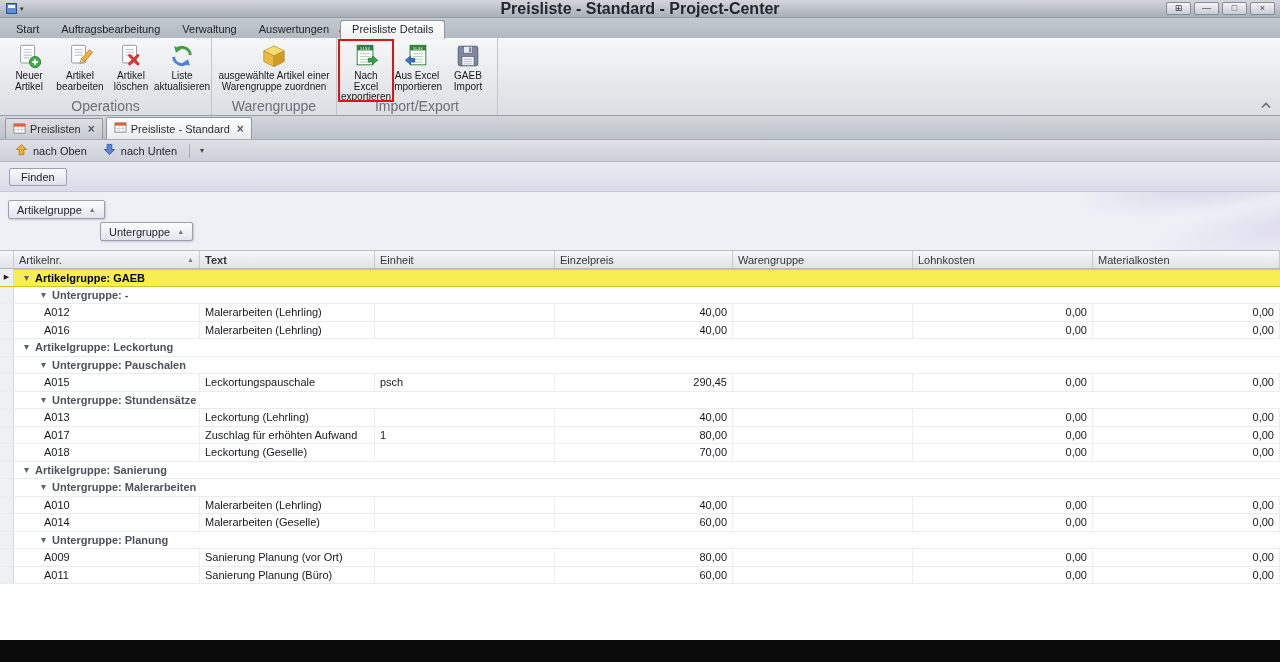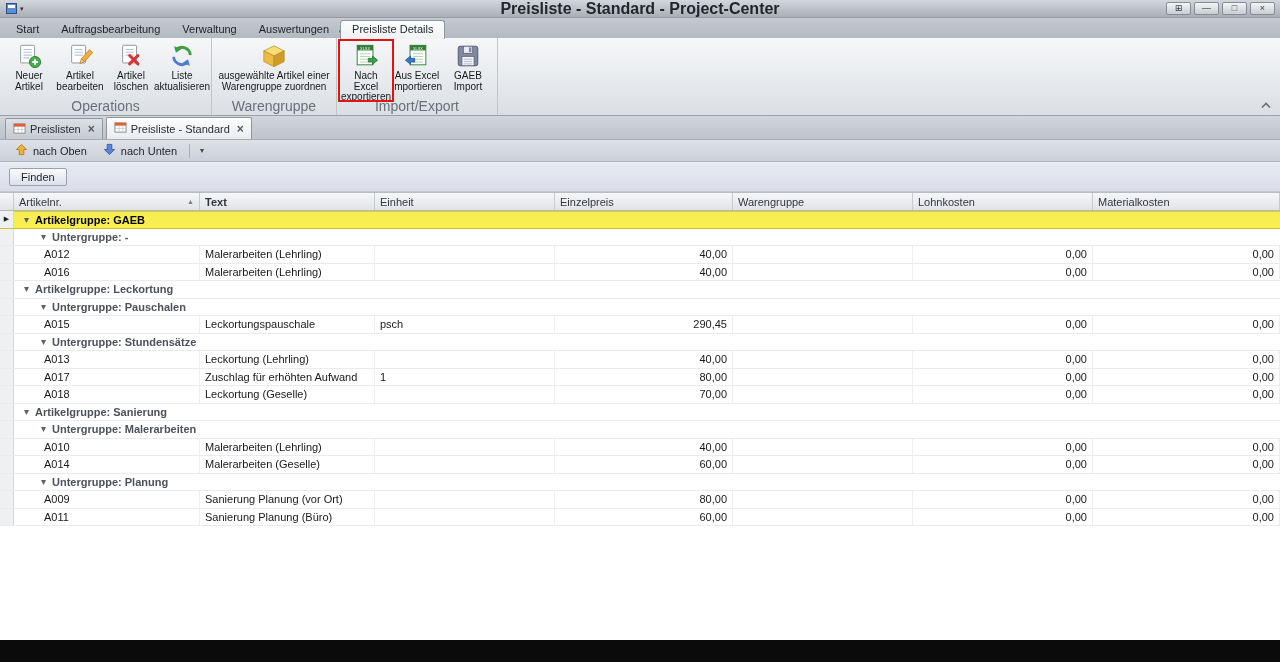--- a/index.html
+++ b/index.html
@@ -265,20 +265,31 @@
       <span>nach Unten</span>
     </div>
     <span class="tsep"></span>
     <span class="toverflow">▾</span>
   </div>
 
   <div class="searchbar">
     <button class="findbtn">Finden</button>
   </div>
 
+  <div class="grouppanel">
+    <div class="swoosh"></div>
+    <div class="chip chip1">
+      <span>Artikelgruppe</span>
+      <span class="sortup">▲</span>
+    </div>
+    <div class="chip chip2">
+      <span>Untergruppe</span>
+      <span class="sortup">▲</span>
+    </div>
+  </div>
 
   <div class="grid" id="grid">
       <div class="ghead">
         <div class="hind"></div>
         <div class="gh" style="width: 186px;">
           <span>Artikelnr.</span>
           <span class="sort">▲</span>
         </div>
         <div class="gh" style="width: 175px; font-weight: bold;">
           <span>Text</span>

